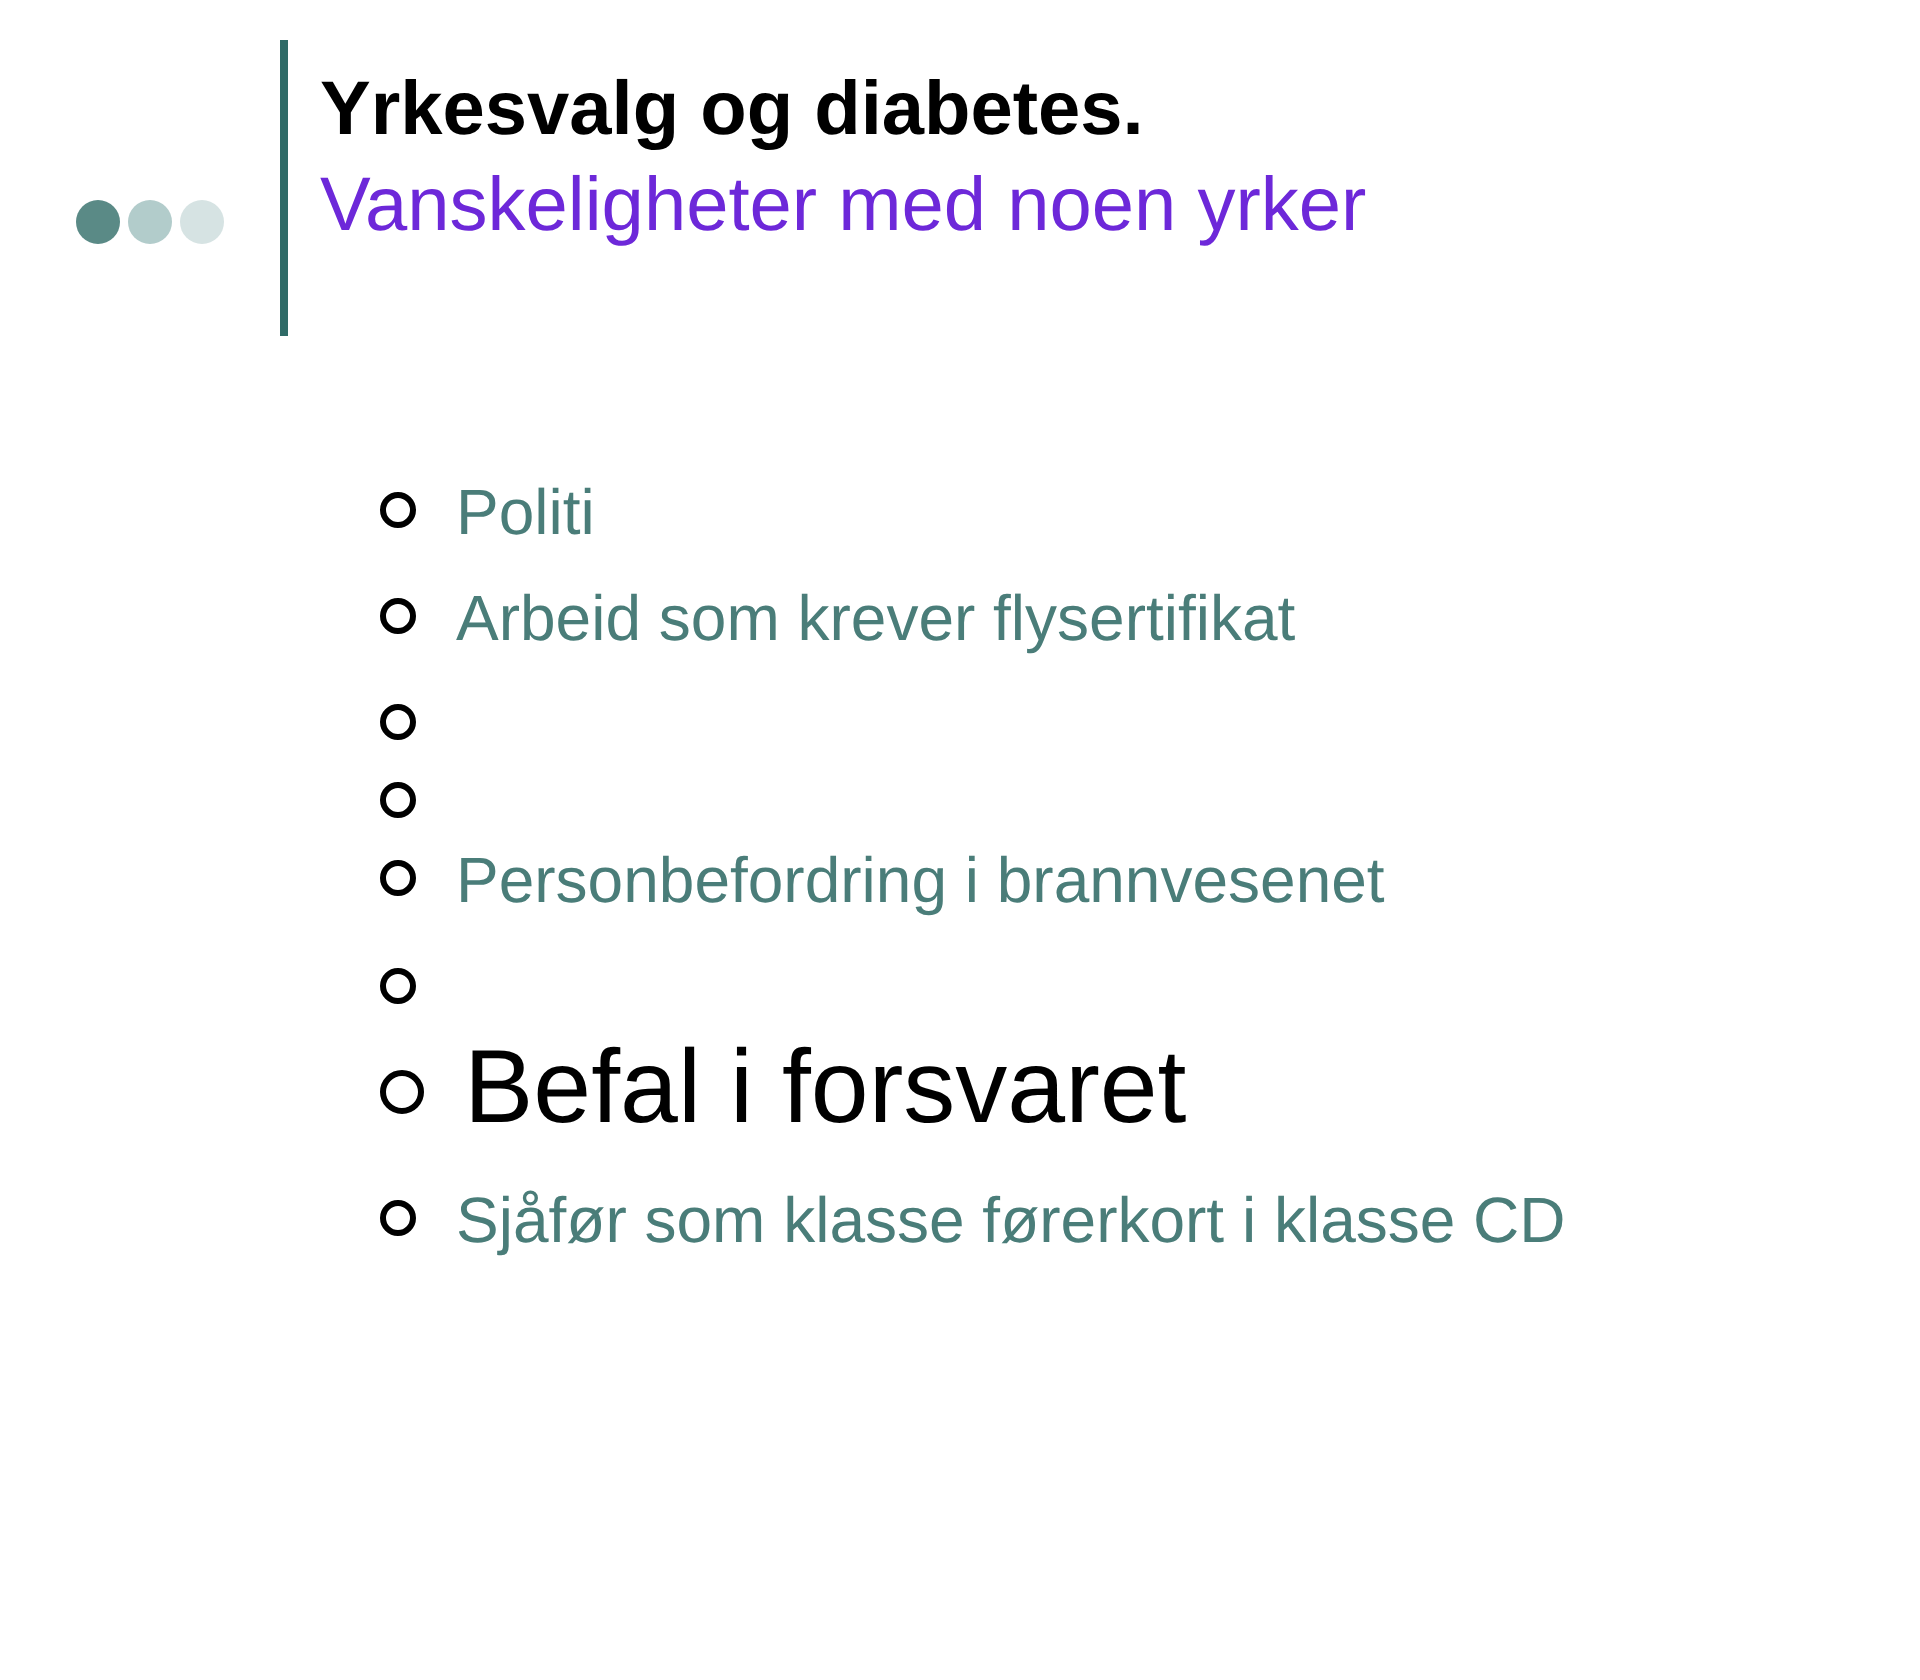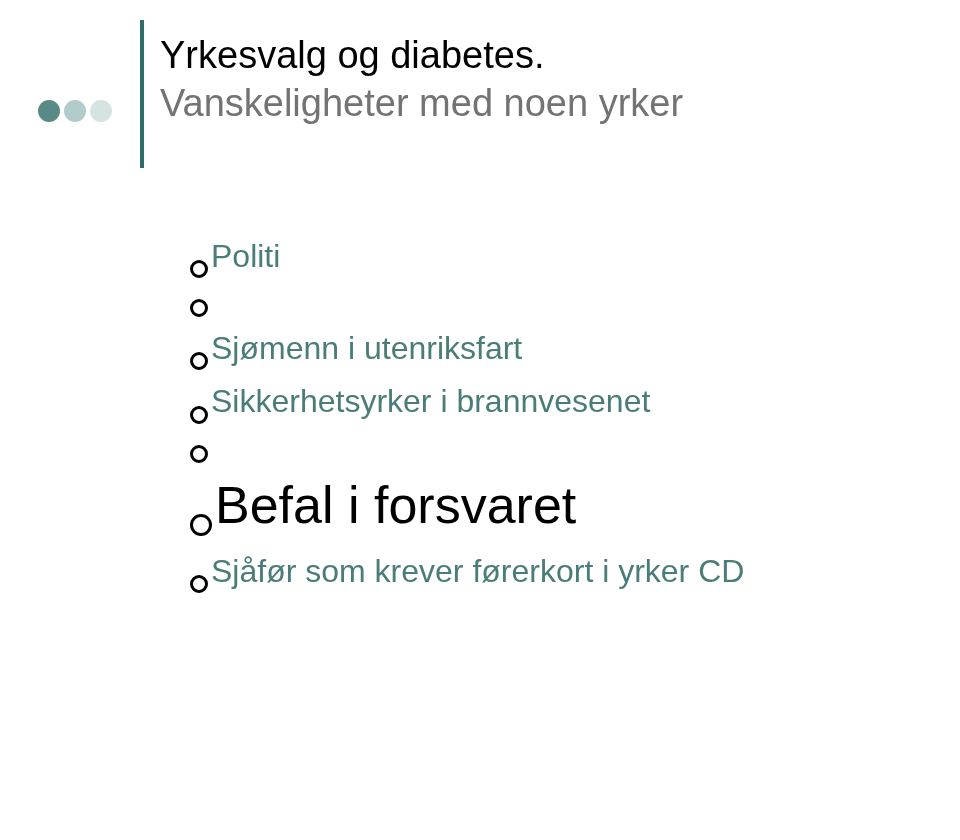--- a/index.html
+++ b/index.html
@@ -43,40 +43,40 @@
     background: #2f6b67;
   }
   .title-wrap {
     position: absolute;
     left: 160px;
     top: 32px;
   }
   .title-line1 {
     font-size: 38px;
     color: #000;
-    font-weight: 400;
+    font-weight: 700;
     line-height: 1.25;
   }
   .title-line2 {
     font-size: 38px;
-    color: #737373;
+    color: #6d28d9;
     font-weight: 400;
     line-height: 1.25;
   }
   .content {
     padding-left: 190px;
     padding-top: 60px;
   }
   .bullet-list {
     list-style: none;
   }
   .bullet-item {
     display: flex;
-    align-items: flex-end;
-    gap: 3px;
+    align-items: flex-start;
+    gap: 20px;
     margin-bottom: 10px;
   }
   .bullet-item.small .txt {
     font-size: 32px;
     color: #4a7d79;
     line-height: 1.35;
   }
   .bullet-item.small .bullet {
     margin-top: 11px;
   }
@@ -121,34 +121,37 @@
 </div>
 
 <div class="content">
   <ul class="bullet-list">
     <li class="bullet-item small">
       <span class="bullet"></span>
       <span class="txt">Politi</span>
     </li>
     <li class="bullet-item small">
       <span class="bullet"></span>
+      <span class="txt">Arbeid som krever flysertifikat</span>
     </li>
     <li class="bullet-item small">
       <span class="bullet"></span>
-      <span class="txt">Sjømenn i utenriksfart</span>
     </li>
     <li class="bullet-item small">
       <span class="bullet"></span>
-      <span class="txt">Sikkerhetsyrker i brannvesenet</span>
+    </li>
+    <li class="bullet-item small">
+      <span class="bullet"></span>
+      <span class="txt">Personbefordring i brannvesenet</span>
     </li>
     <li class="bullet-item small">
       <span class="bullet"></span>
     </li>
     <li class="bullet-item large">
       <span class="bullet"></span>
       <span class="txt">Befal i forsvaret</span>
     </li>
     <li class="bullet-item small">
       <span class="bullet"></span>
-      <span class="txt">Sjåfør som krever førerkort i yrker CD</span>
+      <span class="txt">Sjåfør som klasse førerkort i klasse CD</span>
     </li>
   </ul>
 </div>
 
 </body></html>

